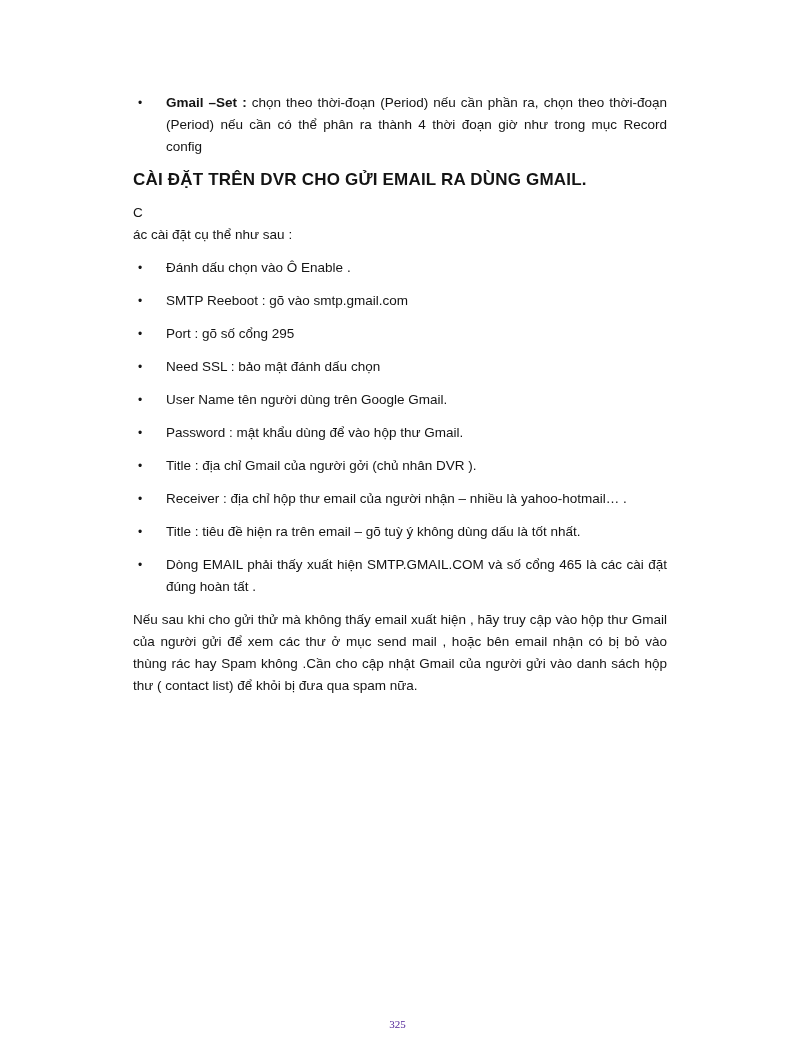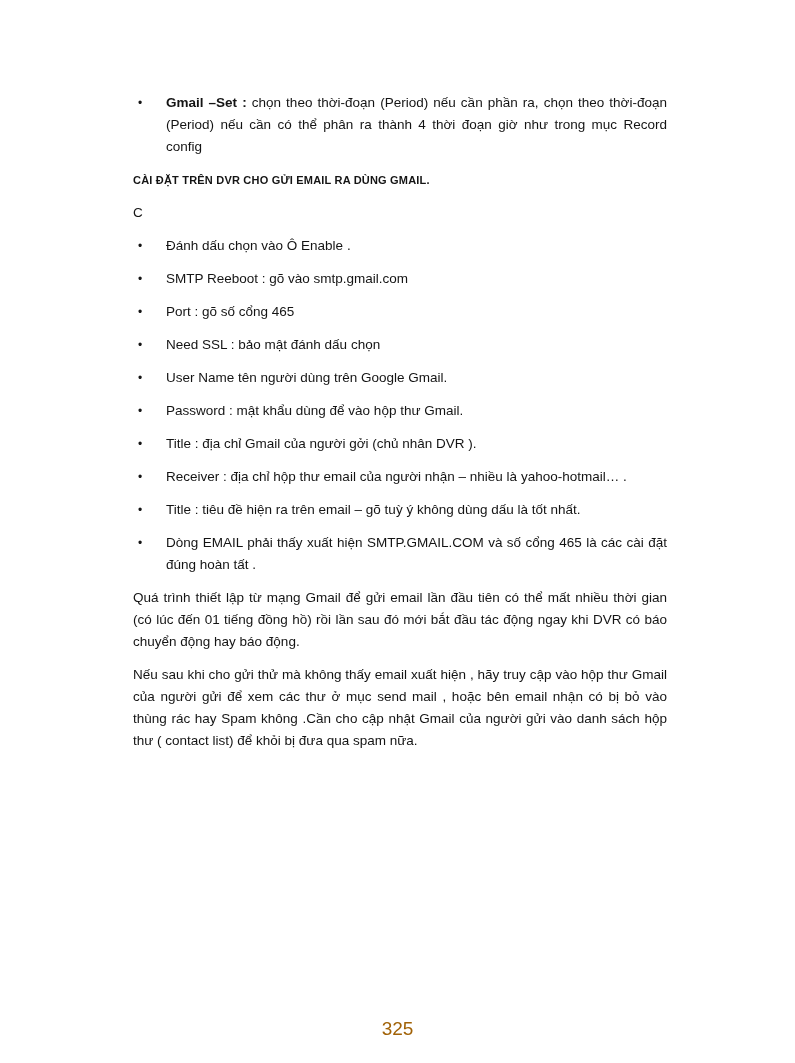--- a/index.html
+++ b/index.html
@@ -15,21 +15,21 @@
   .content {
     position: absolute;
     top: 92px;
     left: 133px;
     width: 534px;
     font-size: 13.5px;
     line-height: 22px;
   }
   .content p, .content h2, .li { margin: 0 0 11px 0; }
   h2 {
-    font-size: 11px;
+    font-size: 17px;
     font-weight: bold;
     letter-spacing: 0.2px;
   }
   p { text-align: justify; }
   .li {
     position: relative;
     padding-left: 33px;
   }
   .bullet {
     position: absolute;
@@ -41,57 +41,58 @@
     display: block;
     text-align: justify;
   }
   .split .line { display: block; }
   .page-number {
     position: absolute;
     top: 1018px;
     left: 0;
     width: 100%;
     text-align: center;
-    font-family: Liberation Sans, sans-serif;
-    font-size: 19px;
-    color: #a16207;
+    font-family: Liberation Serif, serif;
+    font-size: 11px;
+    color: #4c1d95;
   }
 </style>
 </head>
 <body>
 
 <div class="page">
   <div class="content">
 
     <div class="li">
       <span class="bullet">•</span>
       <span class="li-text"><b>Gmail –Set : </b><span>chọn theo thời-đoạn (Period) nếu cần phần ra, chọn theo thời-đoạn (Period) nếu cần có thể phân ra thành 4 thời đoạn giờ như trong mục Record config</span></span>
     </div>
 
     <h2>CÀI ĐẶT TRÊN DVR CHO GỬI EMAIL RA DÙNG GMAIL.</h2>
 
 
     <p class="split">
       <span class="line">C</span>
+      <span class="line">ác cài đặt cụ thể như sau :</span>
     </p>
 
     <div>
   <div class="li">
     <span class="bullet">•</span>
     <span class="li-text">Đánh dấu chọn vào Ô Enable .</span>
   </div>
 
   <div class="li">
     <span class="bullet">•</span>
     <span class="li-text">SMTP Reeboot : gõ vào smtp.gmail.com</span>
   </div>
 
   <div class="li">
     <span class="bullet">•</span>
-    <span class="li-text">Port : gõ số cổng 465</span>
+    <span class="li-text">Port : gõ số cổng 295</span>
   </div>
 
   <div class="li">
     <span class="bullet">•</span>
     <span class="li-text">Need SSL : bảo mật đánh dấu chọn</span>
   </div>
 
   <div class="li">
     <span class="bullet">•</span>
     <span class="li-text">User Name tên người dùng trên Google Gmail.</span>
@@ -118,20 +119,19 @@
   </div>
 </div>
 
 
     <div class="li">
       <span class="bullet">•</span>
       <span class="li-text">Dòng EMAIL phải thấy xuất hiện SMTP.GMAIL.COM và số cổng 465 là các cài đặt đúng hoàn tất .</span>
     </div>
 
 
-    <p>Quá trình thiết lập từ mạng Gmail để gửi email lần đầu tiên có thể mất nhiều thời gian (có lúc đến 01 tiếng đồng hồ) rồi lần sau đó mới bắt đầu tác động ngay khi DVR có báo chuyển động hay báo động.</p>
 
     <p>Nếu sau khi cho gửi thử mà không thấy email xuất hiện , hãy truy cập vào hộp thư Gmail của người gửi để xem các thư ở mục send mail , hoặc bên email nhận có bị bỏ vào thùng rác hay Spam không .Cần cho cập nhật Gmail của người gửi vào danh sách hộp thư ( contact list) để khỏi bị đưa qua spam nữa.</p>
 
   </div>
 
   <div class="page-number">325</div>
 </div>
 
 </body></html>

